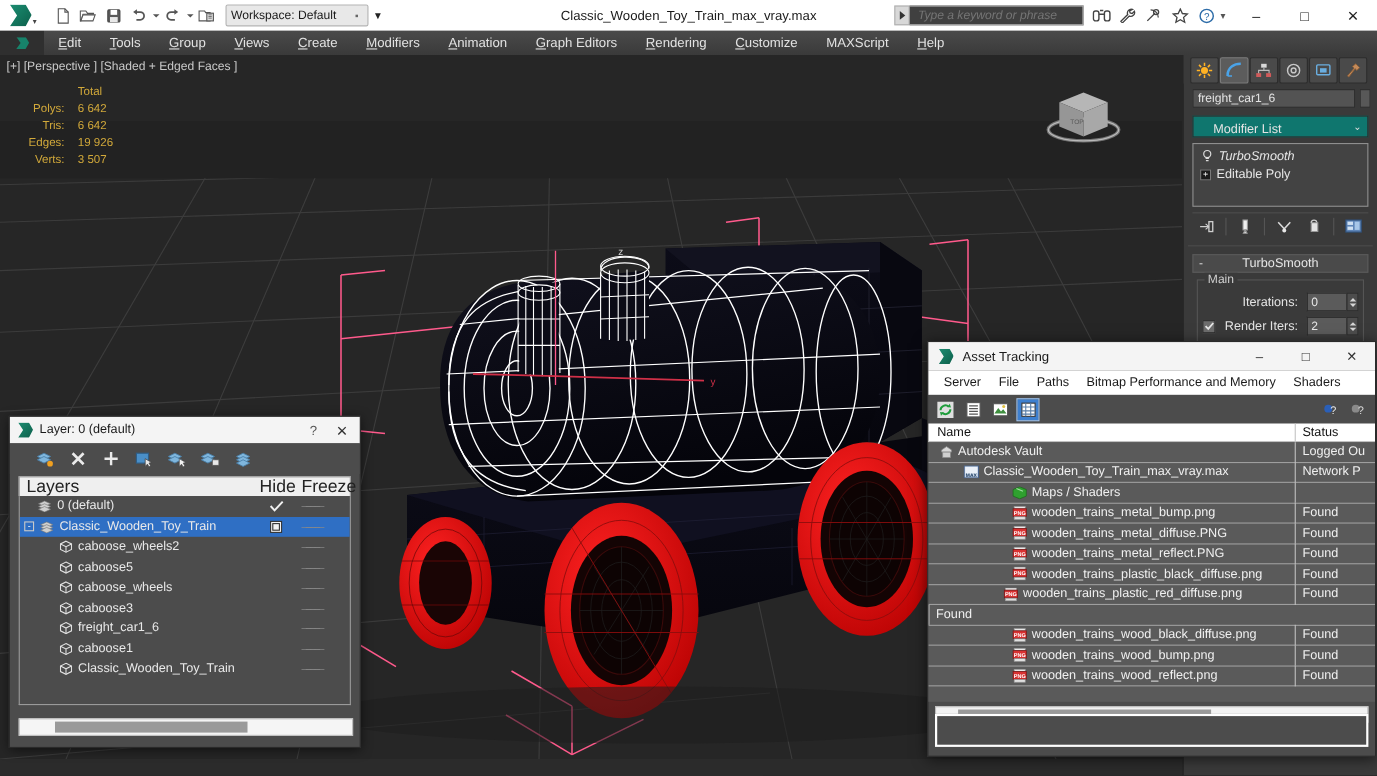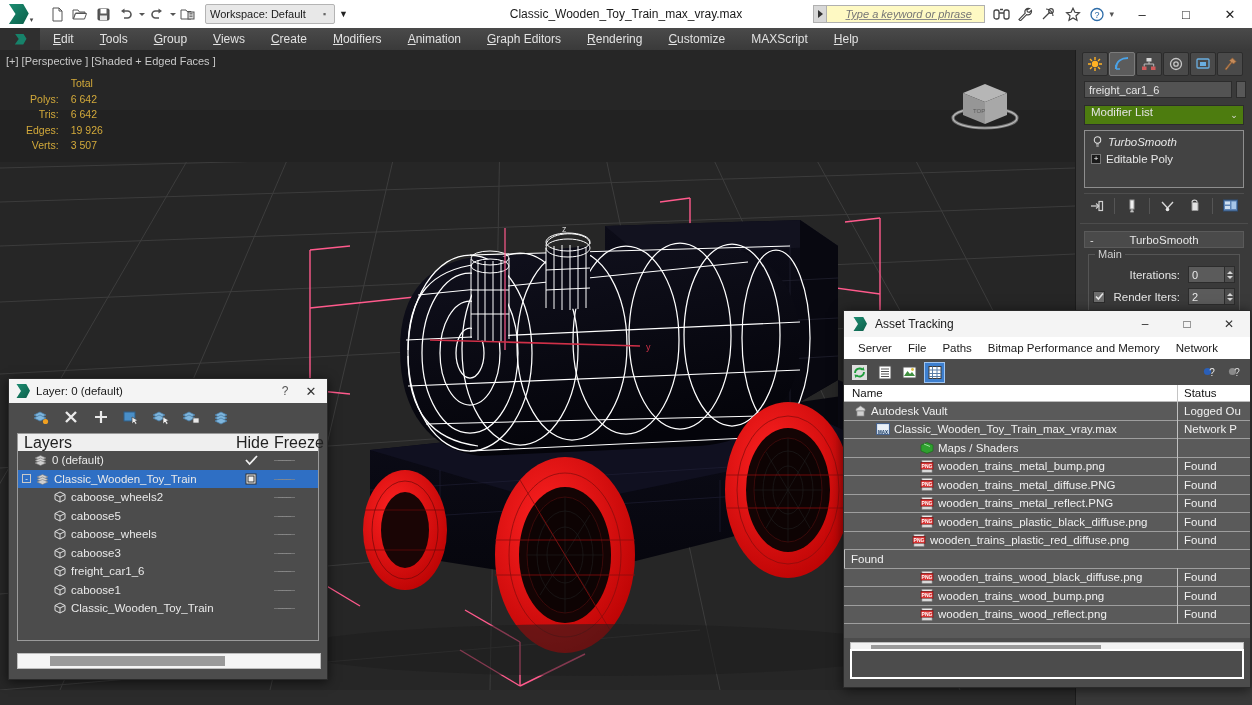--- a/index.html
+++ b/index.html
@@ -55,23 +55,23 @@
     font-size: 12px; color: #1a1a1a; pointer-events:none;
   }
   .tb-right { margin-left:auto; display:flex; align-items:center; height:28px; }
   .search-wrap { display:flex; align-items:center; height:20px; margin-right:4px; }
   .search-arrow {
     width: 14px; height: 18px; background:#d8d8d8; border:1px solid #b0b0b0;
     display:flex;align-items:center;justify-content:center;
   }
   .search-arrow::after{content:"";width:0;height:0;border-top:4px solid transparent;border-bottom:4px solid transparent;border-left:5px solid #333;}
   .search-input {
-    width: 158px; height: 18px; background:#fef9c3; border:1px solid #b0b0b0; border-left:none;
-    font-style: italic; font-size: 11px; color:#8a8a8a; padding-left:18px;
-    font-family:"Liberation Sans",sans-serif; outline:none;text-decoration:underline;
+    width: 158px; height: 18px; background:#404040; border:1px solid #b0b0b0; border-left:none;
+    font-style: italic; font-size: 11px; color:#8a8a8a; padding-left:7px;
+    font-family:"Liberation Sans",sans-serif; outline:none;
   }
   .tb-ico { width:24px;height:24px;display:flex;align-items:center;justify-content:center;}
   .wctl { width:44px;height:28px;display:flex;align-items:center;justify-content:center;color:#222;font-size:13px;}
 
   
   .menubar {
     position:absolute; left:0; top:28px; width:1252px; height:22px;
     background: linear-gradient(to bottom,#4a4a4a,#3a3a3a);
     display:flex; align-items:center;
   }
@@ -121,22 +121,22 @@
   }
   .cp-tab.active { background:#5c5c5c; border-color:#7b7b7b; }
   .cp-namerow { display:flex; align-items:center; padding:5px 6px 3px 8px; gap:4px; }
   .cp-name {
     flex:1; height:17px; background:#535353; border:1px solid #2c2c2c;
     color:#e4e4e4; font-size:11px; padding-left:4px; line-height:15px;
     font-family:"Liberation Sans",sans-serif; outline:none;
   }
   .cp-colorchip { width:18px;height:17px;background:#585858;border:1px solid #2c2c2c;}
   .cp-modlist {
-    margin:4px 8px 0 8px; height:20px; background:#4d7c0f; border:1px solid #2c2c2c;
-    display:flex;align-items:flex-start; padding-left:6px; font-size:11.5px; color:#e4e4e4;
+    margin:4px 8px 0 8px; height:20px; background:#0f766e; border:1px solid #2c2c2c;
+    display:flex;align-items:flex-end; padding-left:18px; font-size:11.5px; color:#e4e4e4;
     position:relative;
   }
   .cp-modlist .arrow { margin-left:auto; width:18px; height:18px; display:flex;align-items:center;justify-content:center; color:#ddd; font-size:9px;}
   .cp-stack {
     margin:5px 8px 0 8px; height:58px; background:#434343;
     border:1px solid #8e8e8e; padding:2px;
   }
   .stack-row { display:flex; align-items:center; height:17px; gap:5px; padding-left:4px; }
   .stack-row .bulb { width:12px;height:12px; display:flex;align-items:center;justify-content:center;}
   .stack-row .sq { width:10px;height:10px; background:#1a1a1a; border:1px solid #7a7a7a; color:#fff; font-size:8px; display:flex;align-items:center;justify-content:center; line-height:1;}
@@ -990,21 +990,21 @@
       <div class="at-wctl">–</div>
       <div class="at-wctl">□</div>
       <div class="at-wctl">✕</div>
     </div>
 
     <div class="at-menu" id="at-menu">
         <div class="mi">Server</div>
         <div class="mi">File</div>
         <div class="mi">Paths</div>
         <div class="mi">Bitmap Performance and Memory</div>
-        <div class="mi">Network</div>
+        <div class="mi">Shaders</div>
       </div>
 
     <div class="at-toolbar">
       <div class="at-tb">
         <svg width="15" height="15" viewBox="0 0 15 15">
             <rect x="0" y="0" width="15" height="15" fill="#dfdfdf"></rect>
             <path d="M3 8a4.5 4.5 0 0 1 7.5-3.3" fill="none" stroke="#1f9d3c" stroke-width="1.8"></path>
             <path d="M12 7a4.5 4.5 0 0 1-7.5 3.3" fill="none" stroke="#1f9d3c" stroke-width="1.8"></path>
             <path d="M11.5 2 L12.5 5.5 L9 5z" fill="#1f9d3c"></path>
             <path d="M3.5 13 L2.5 9.5 L6 10z" fill="#1f9d3c"></path>

